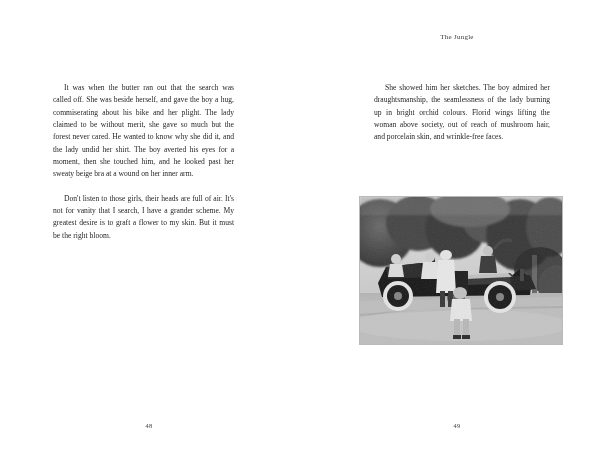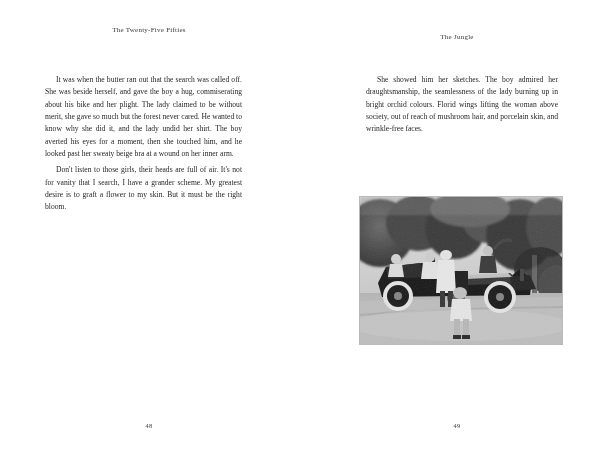--- a/index.html
+++ b/index.html
@@ -53,21 +53,21 @@
   }
   .page-left .textblock {
     left: 41px;
     width: 205px;
   }
   .page-right .textblock {
     left: 62px;
     width: 200px;
   }
   .textblock p {
-    margin: 4px;
+    margin: 12px;
     text-indent: 11px;
   }
   .figure {
     position: absolute;
     left: 59px;
     top: 196px;
     width: 202px;
     height: 147px;
     border: 0.5px solid #b9b9b9;
     background: #cfcfcf;
@@ -86,21 +86,20 @@
   }
   .page-left .folio { padding-right: 2px; }
   .page-right .folio { padding-left: 14px; }
 </style>
 </head>
 <body>
 
 <div class="spread">
 
   <div class="page page-left">
-    <div class="running-head">The Twenty-Five Fifties</div>
 
     <div class="textblock">
       <p>It was when the butter ran out that the search was called off. She was beside herself, and gave the boy a hug, commiserating about his bike and her plight. The lady claimed to be without merit, she gave so much but the forest never cared. He wanted to know why she did it, and the lady undid her shirt. The boy averted his eyes for a moment, then she touched him, and he looked past her sweaty beige bra at a wound on her inner arm.</p>
       <p>Don't listen to those girls, their heads are full of air. It's not for vanity that I search, I have a grander scheme. My greatest desire is to graft a flower to my skin. But it must be the right bloom.</p>
     </div>
 
     <div class="folio">48</div>
   </div>
 
   <div class="page page-right">

